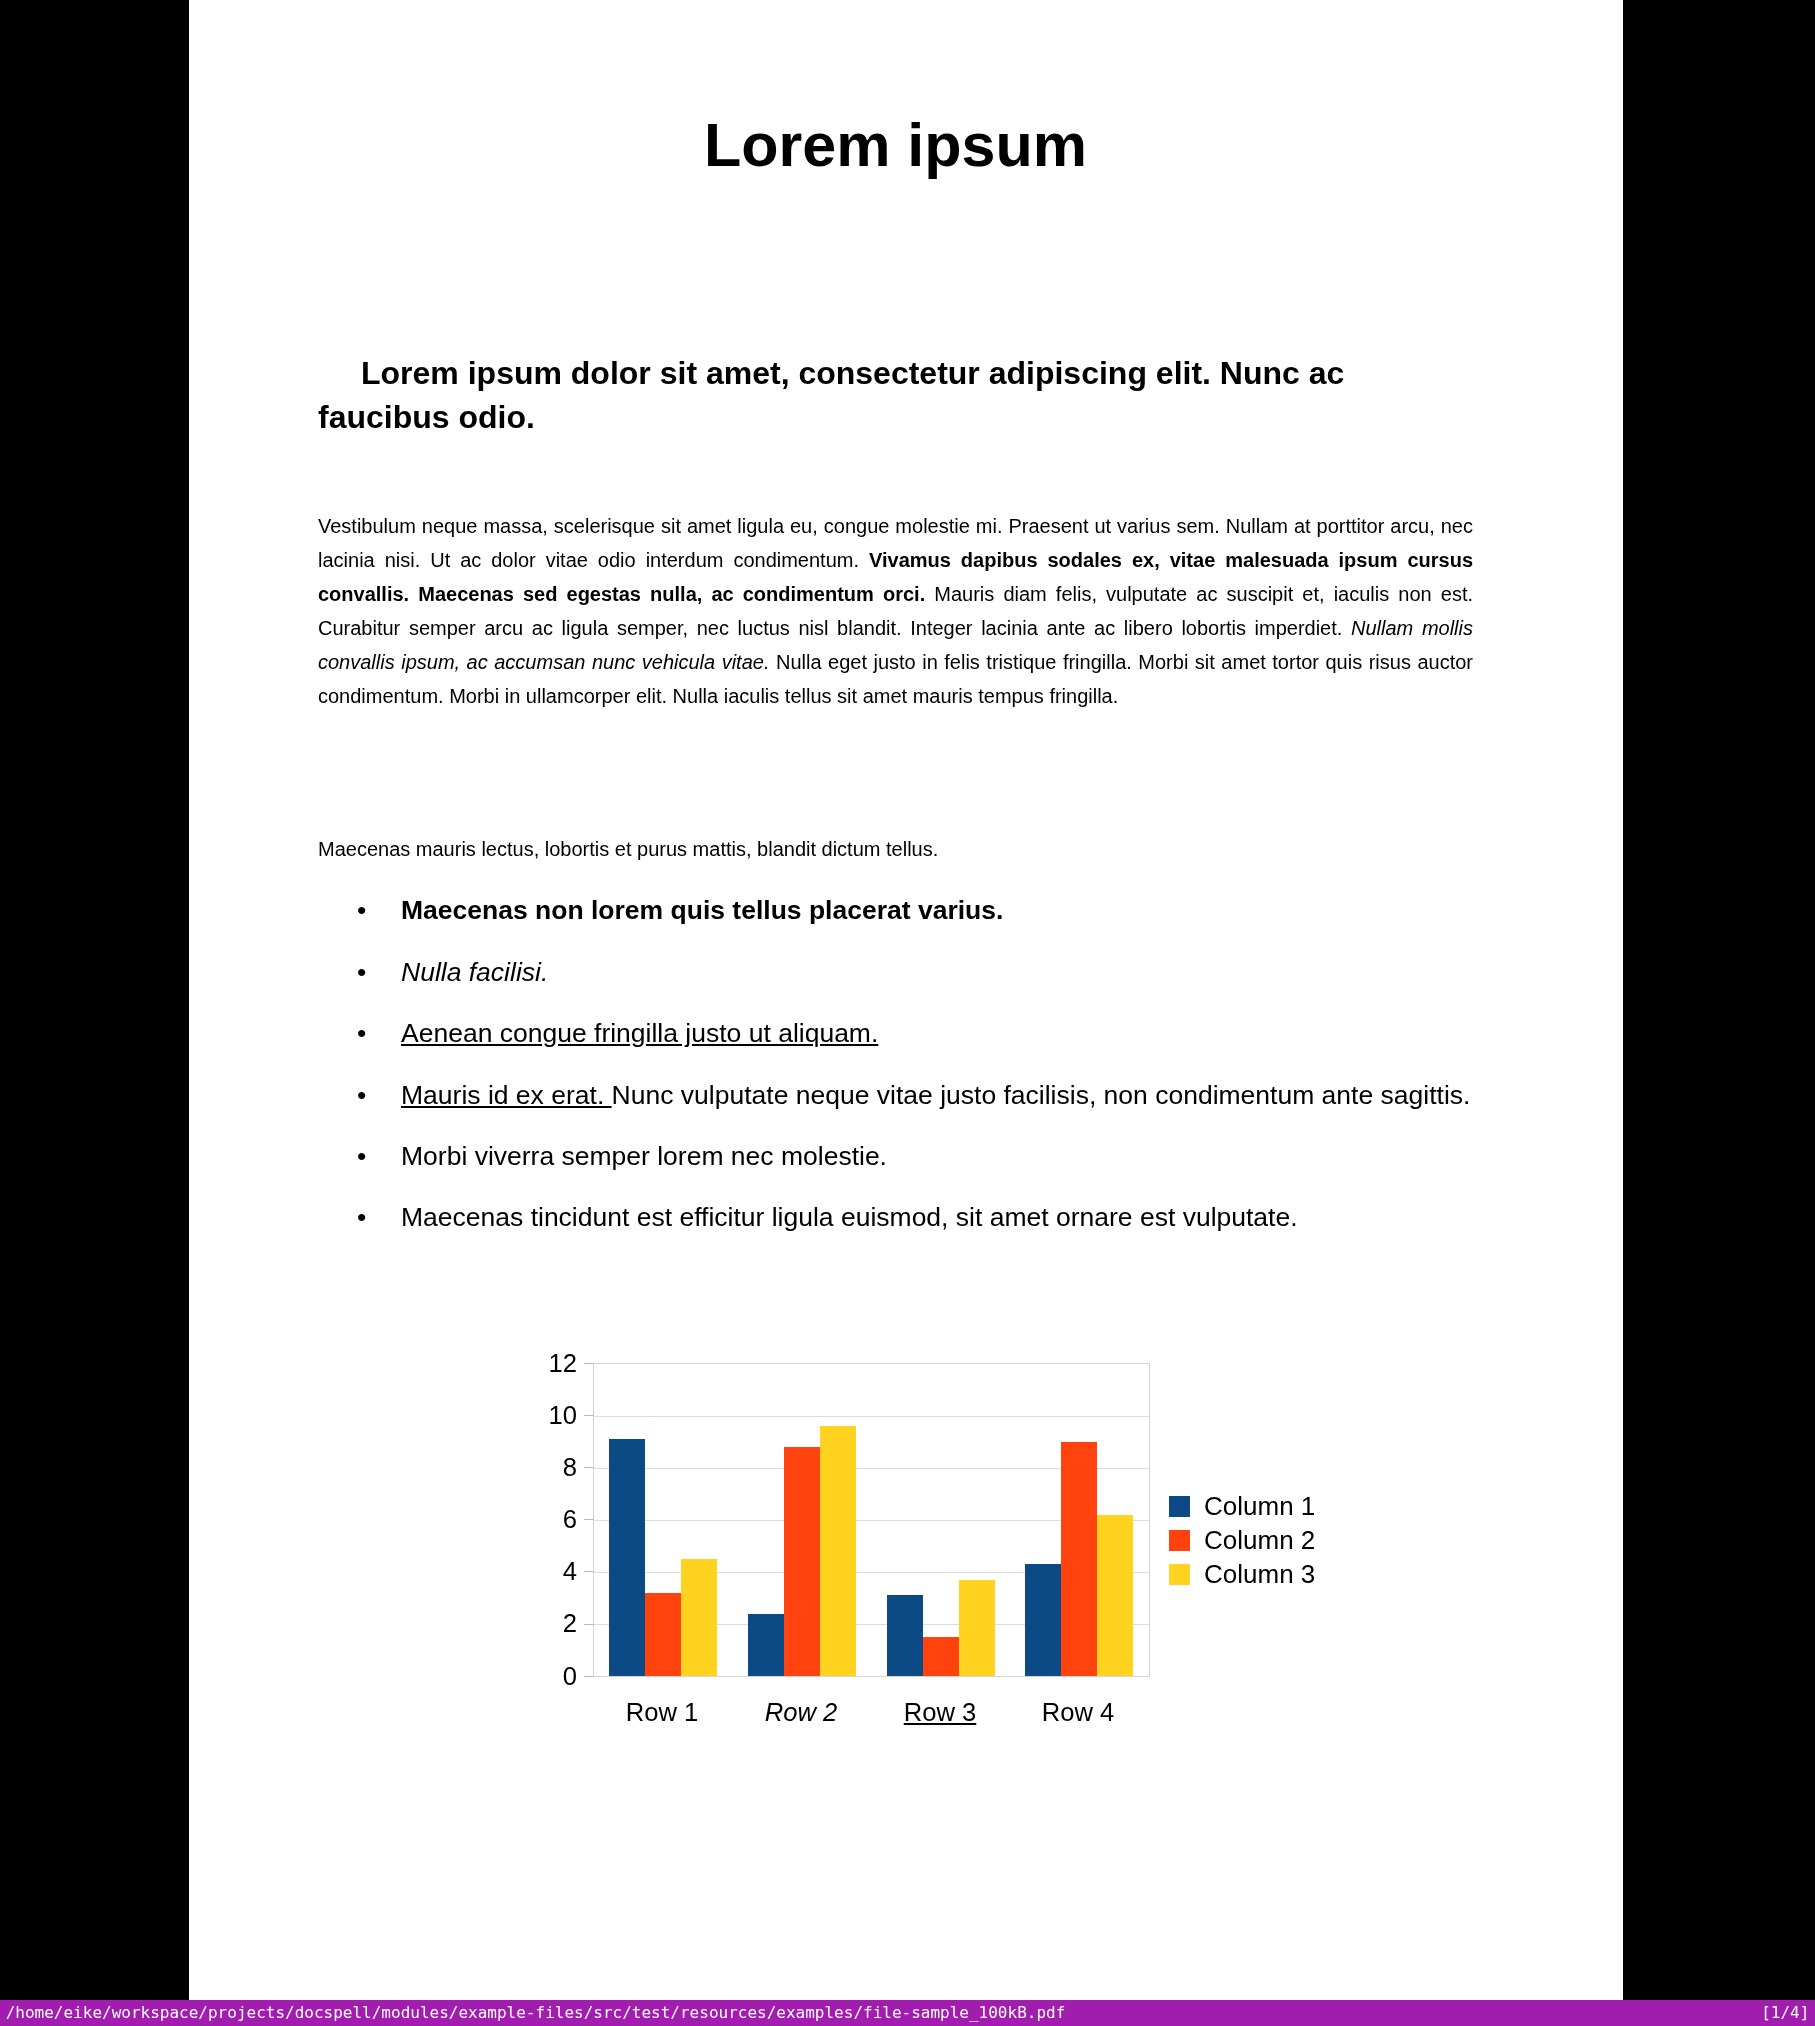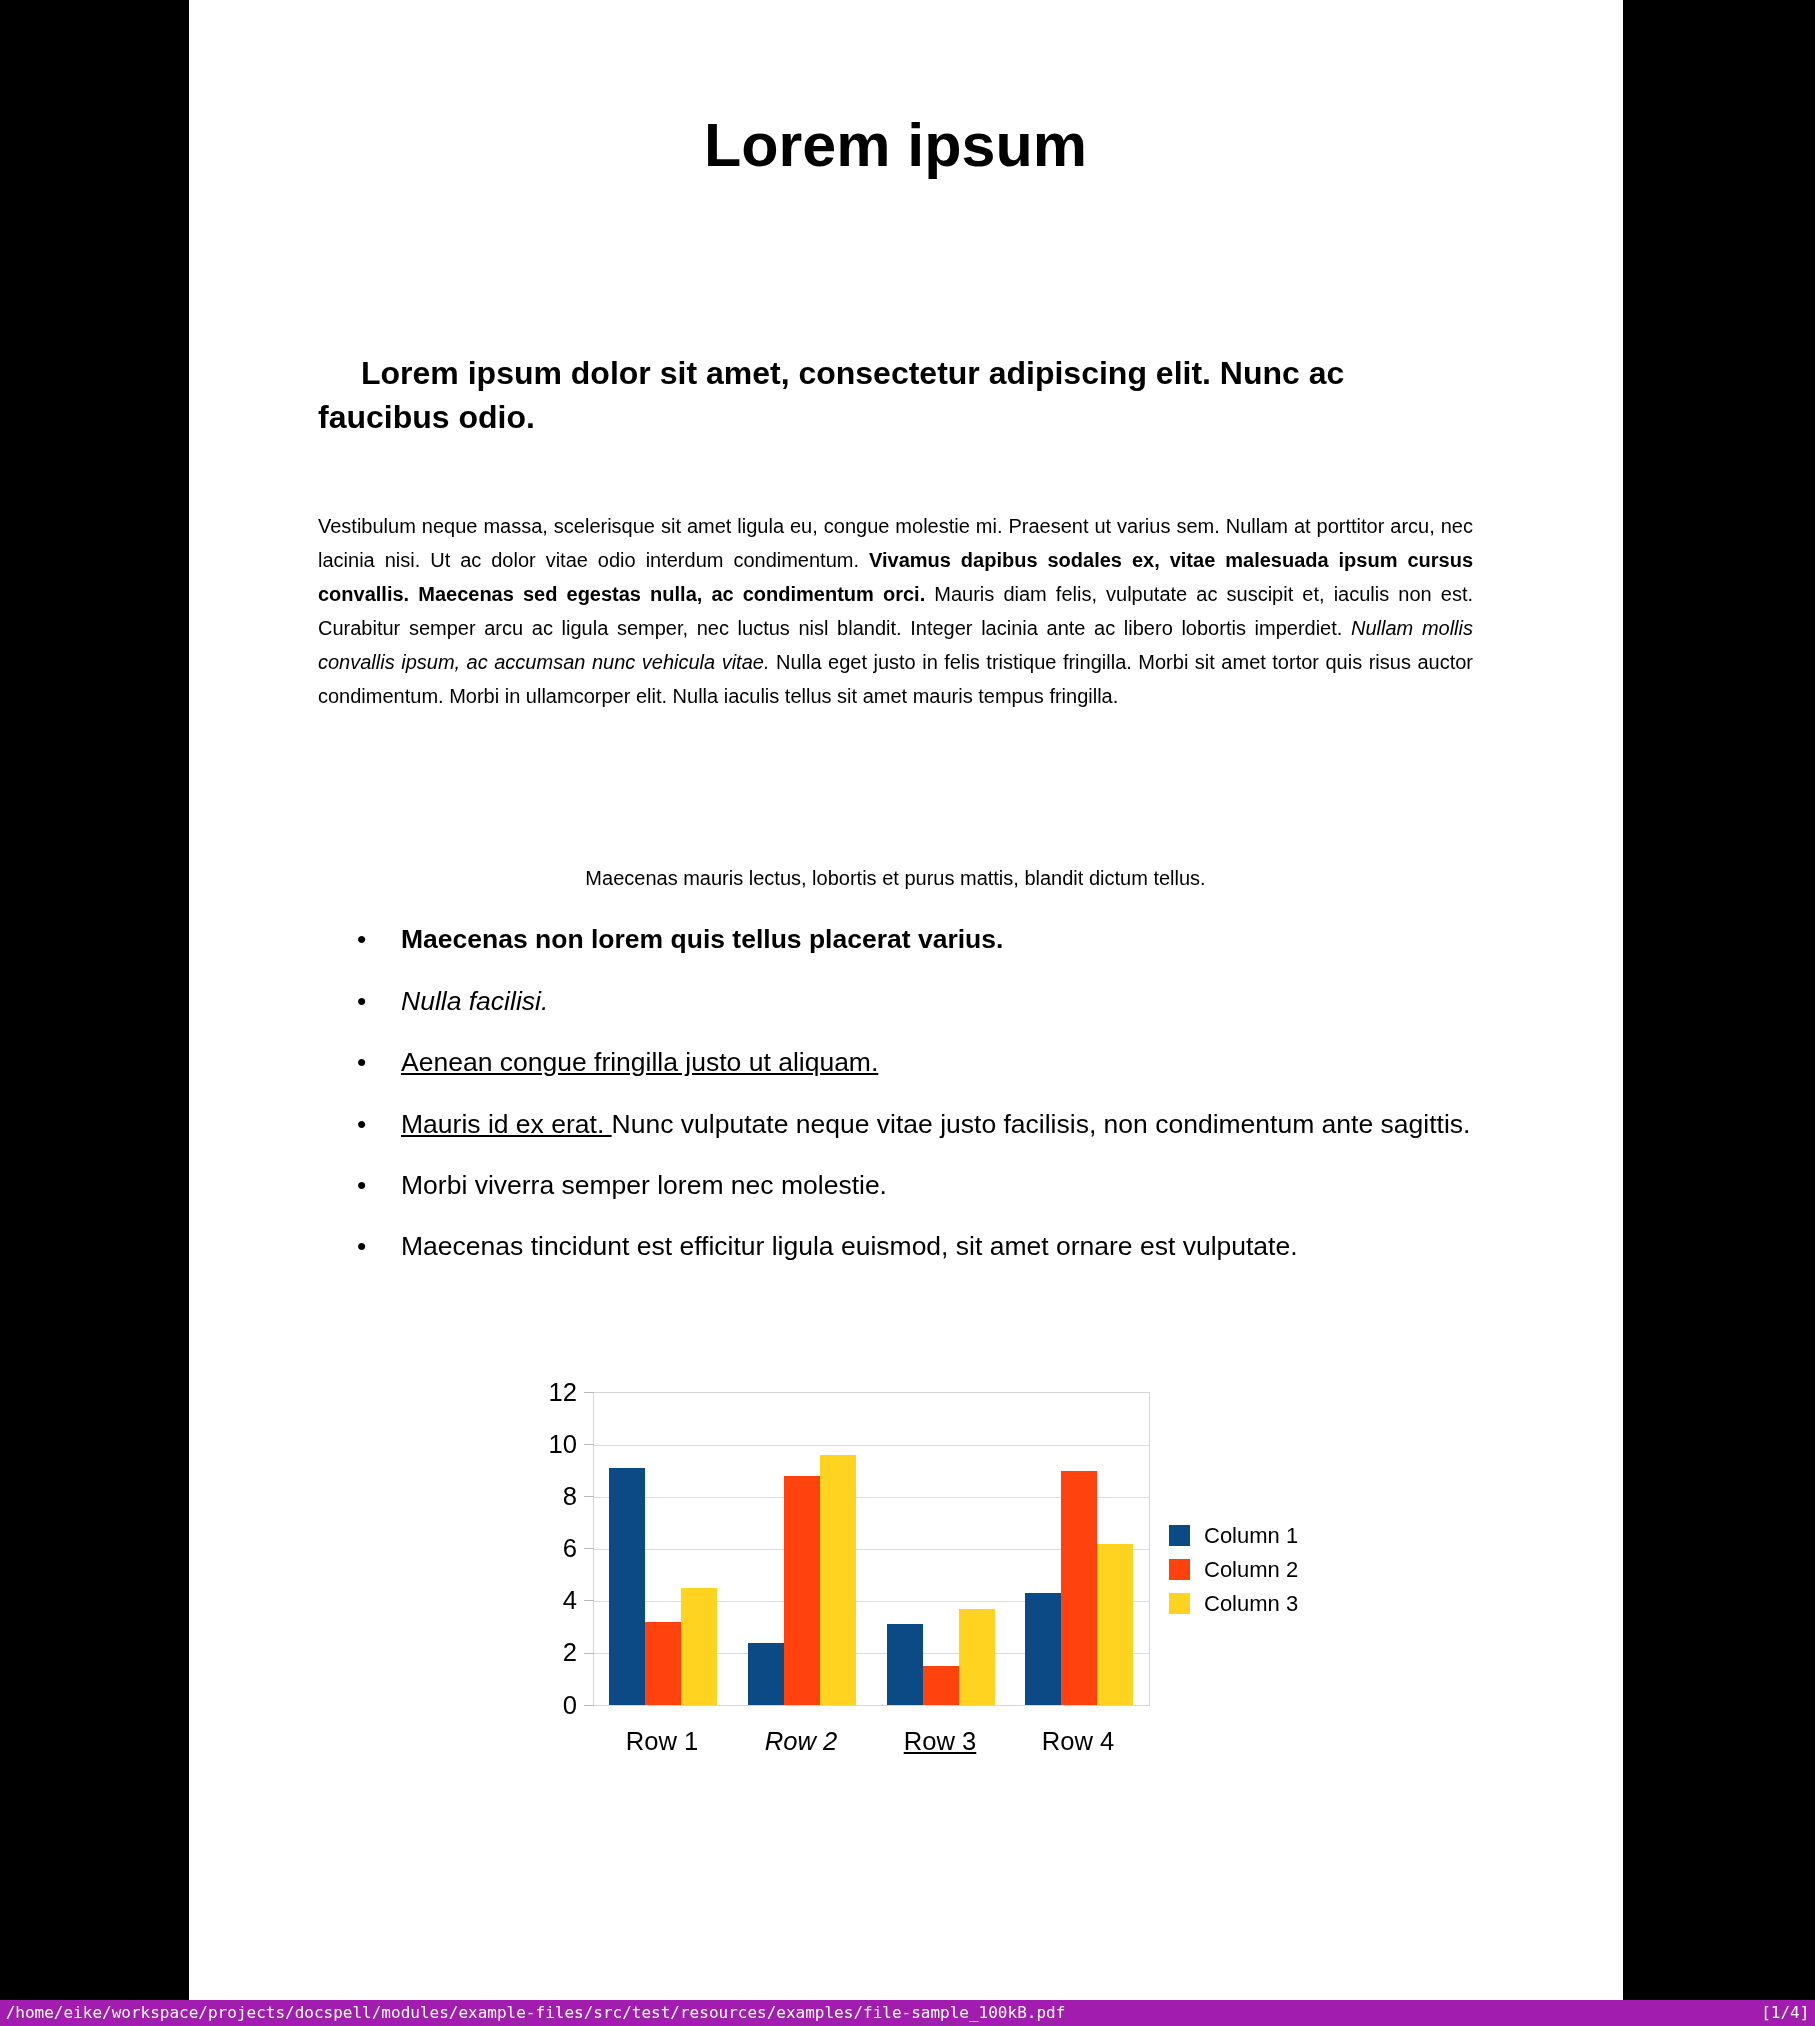--- a/index.html
+++ b/index.html
@@ -38,21 +38,21 @@
     line-height:44px;
     text-indent:43px;
   }
   .para{
     margin:0;
     font-size:20px;
     line-height:34px;
     text-align:justify;
   }
   .para-1{margin-top:70px;min-height:307px;}
-  .para-2{margin-top:45px;min-height:34px;text-align:center;}
+  .para-2{margin-top:16px;min-height:34px;text-align:left;}
   .seg-bold{font-weight:bold;}
   .seg-italic{font-style:italic;}
   .seg-underline{text-decoration:underline;}
   ul.bullets{
     margin:27.4px 0 0 0;
     padding:0 0 0 83px;
     list-style:none;
   }
   ul.bullets li{
     position:relative;
@@ -115,21 +115,21 @@
     display:flex;
     align-items:center;
     height:34px;
   }
   .legend-swatch{
     width:21px;height:21px;
     margin-right:14px;
     flex:0 0 auto;
   }
   .legend-label{
-    font-size:22px;
+    font-size:26px;
     white-space:nowrap;
   }
   
   .statusbar{
     position:absolute;
     left:0; bottom:0;
     width:100%; height:26.5px;
     background:#a21caf;
     color:#fff;
     font-family:"DejaVu Sans Mono", monospace;

